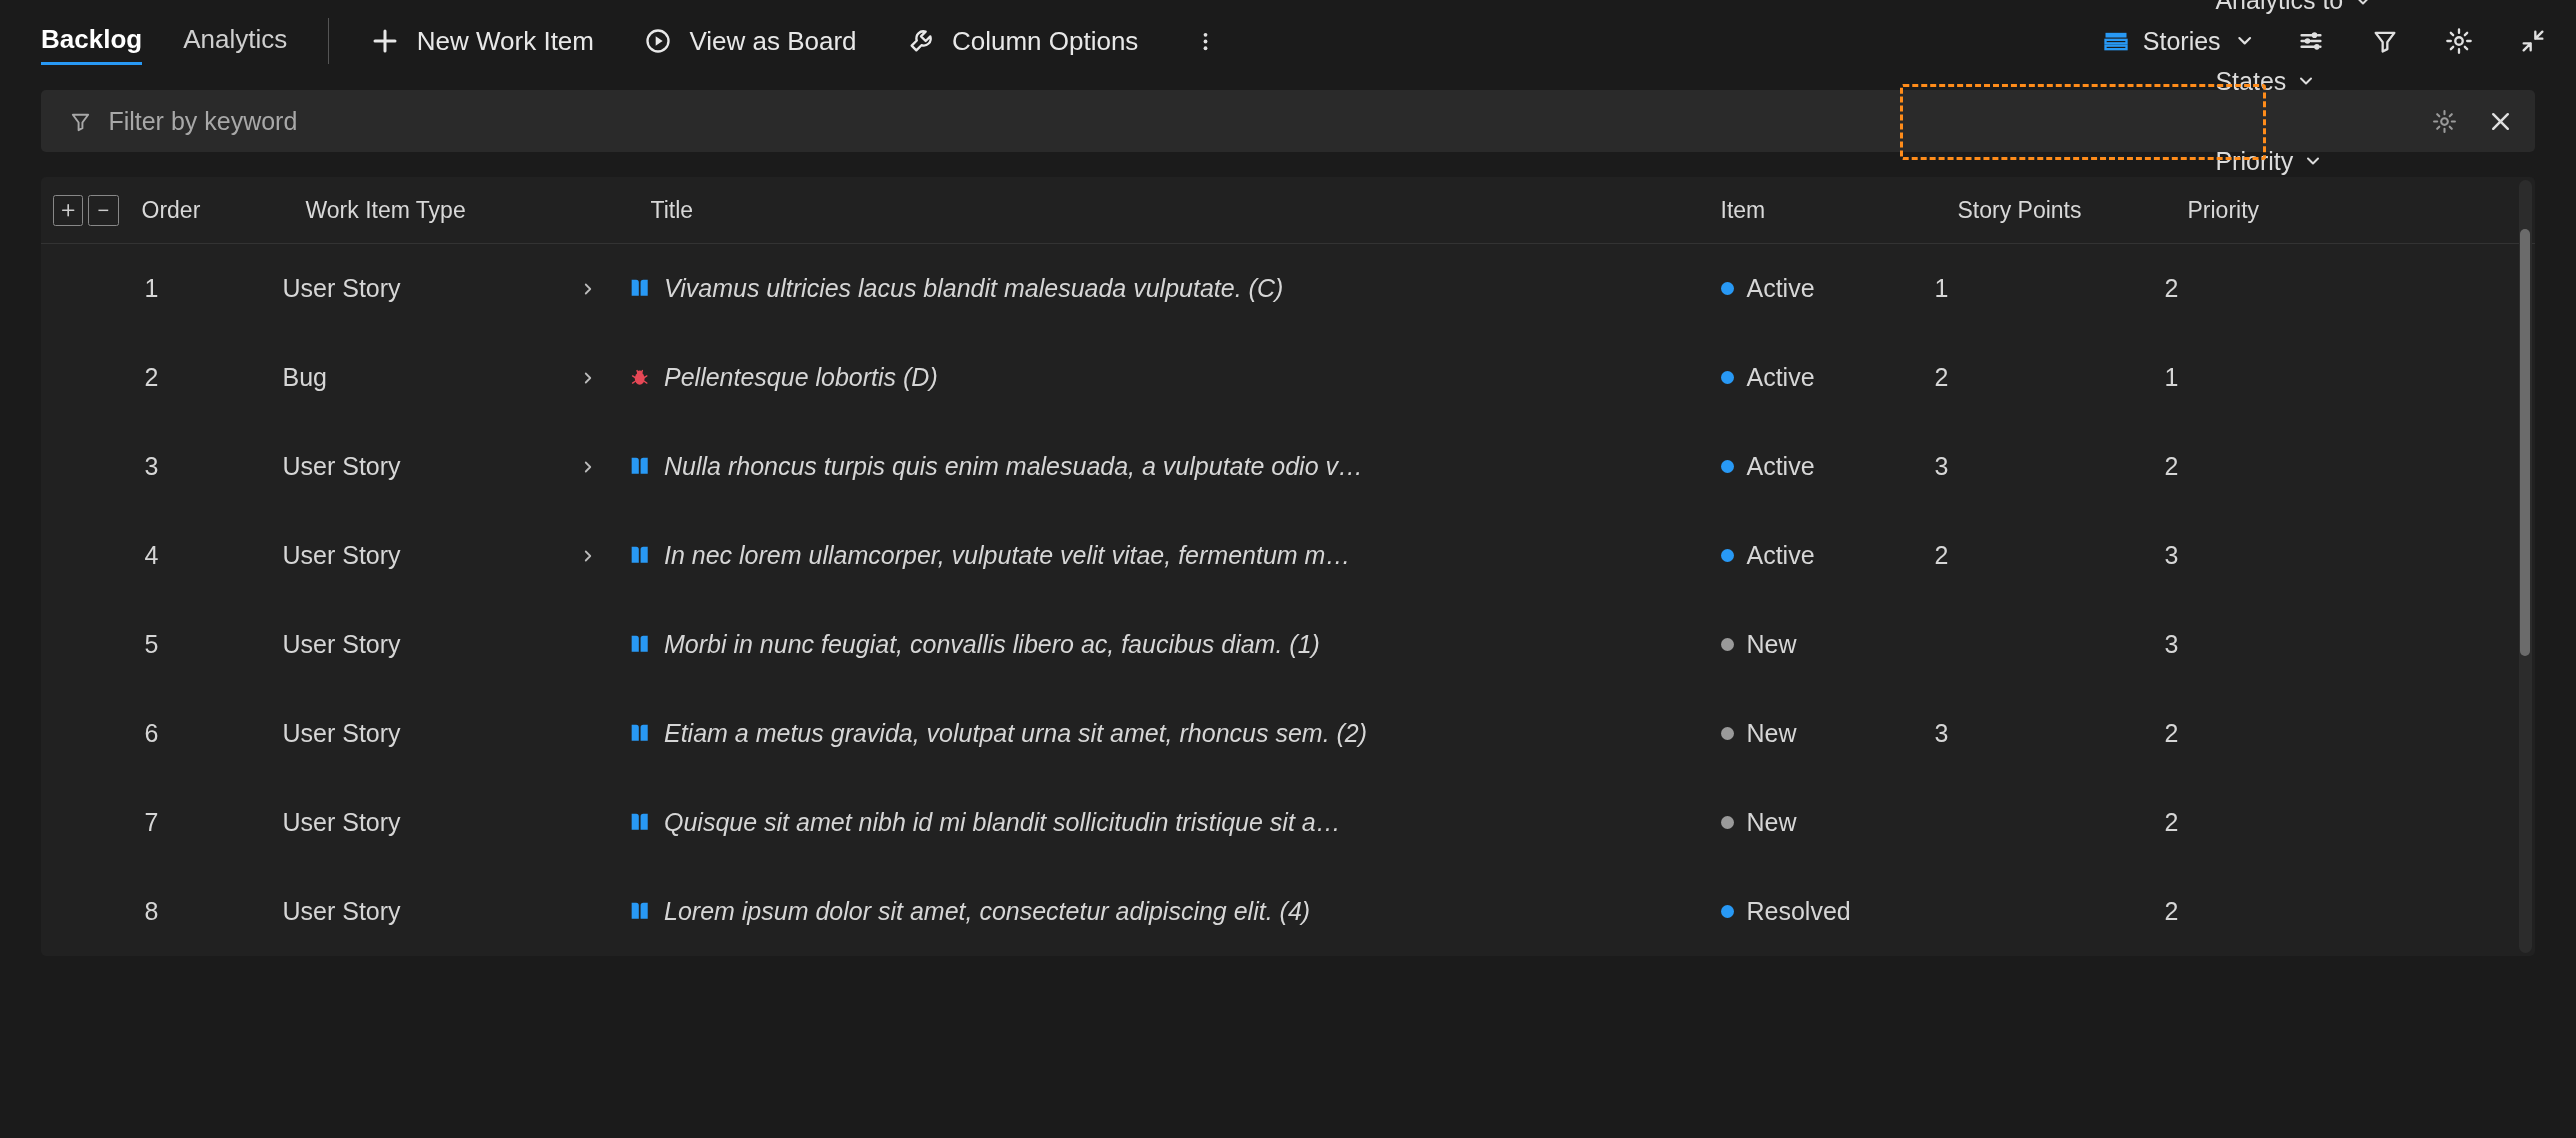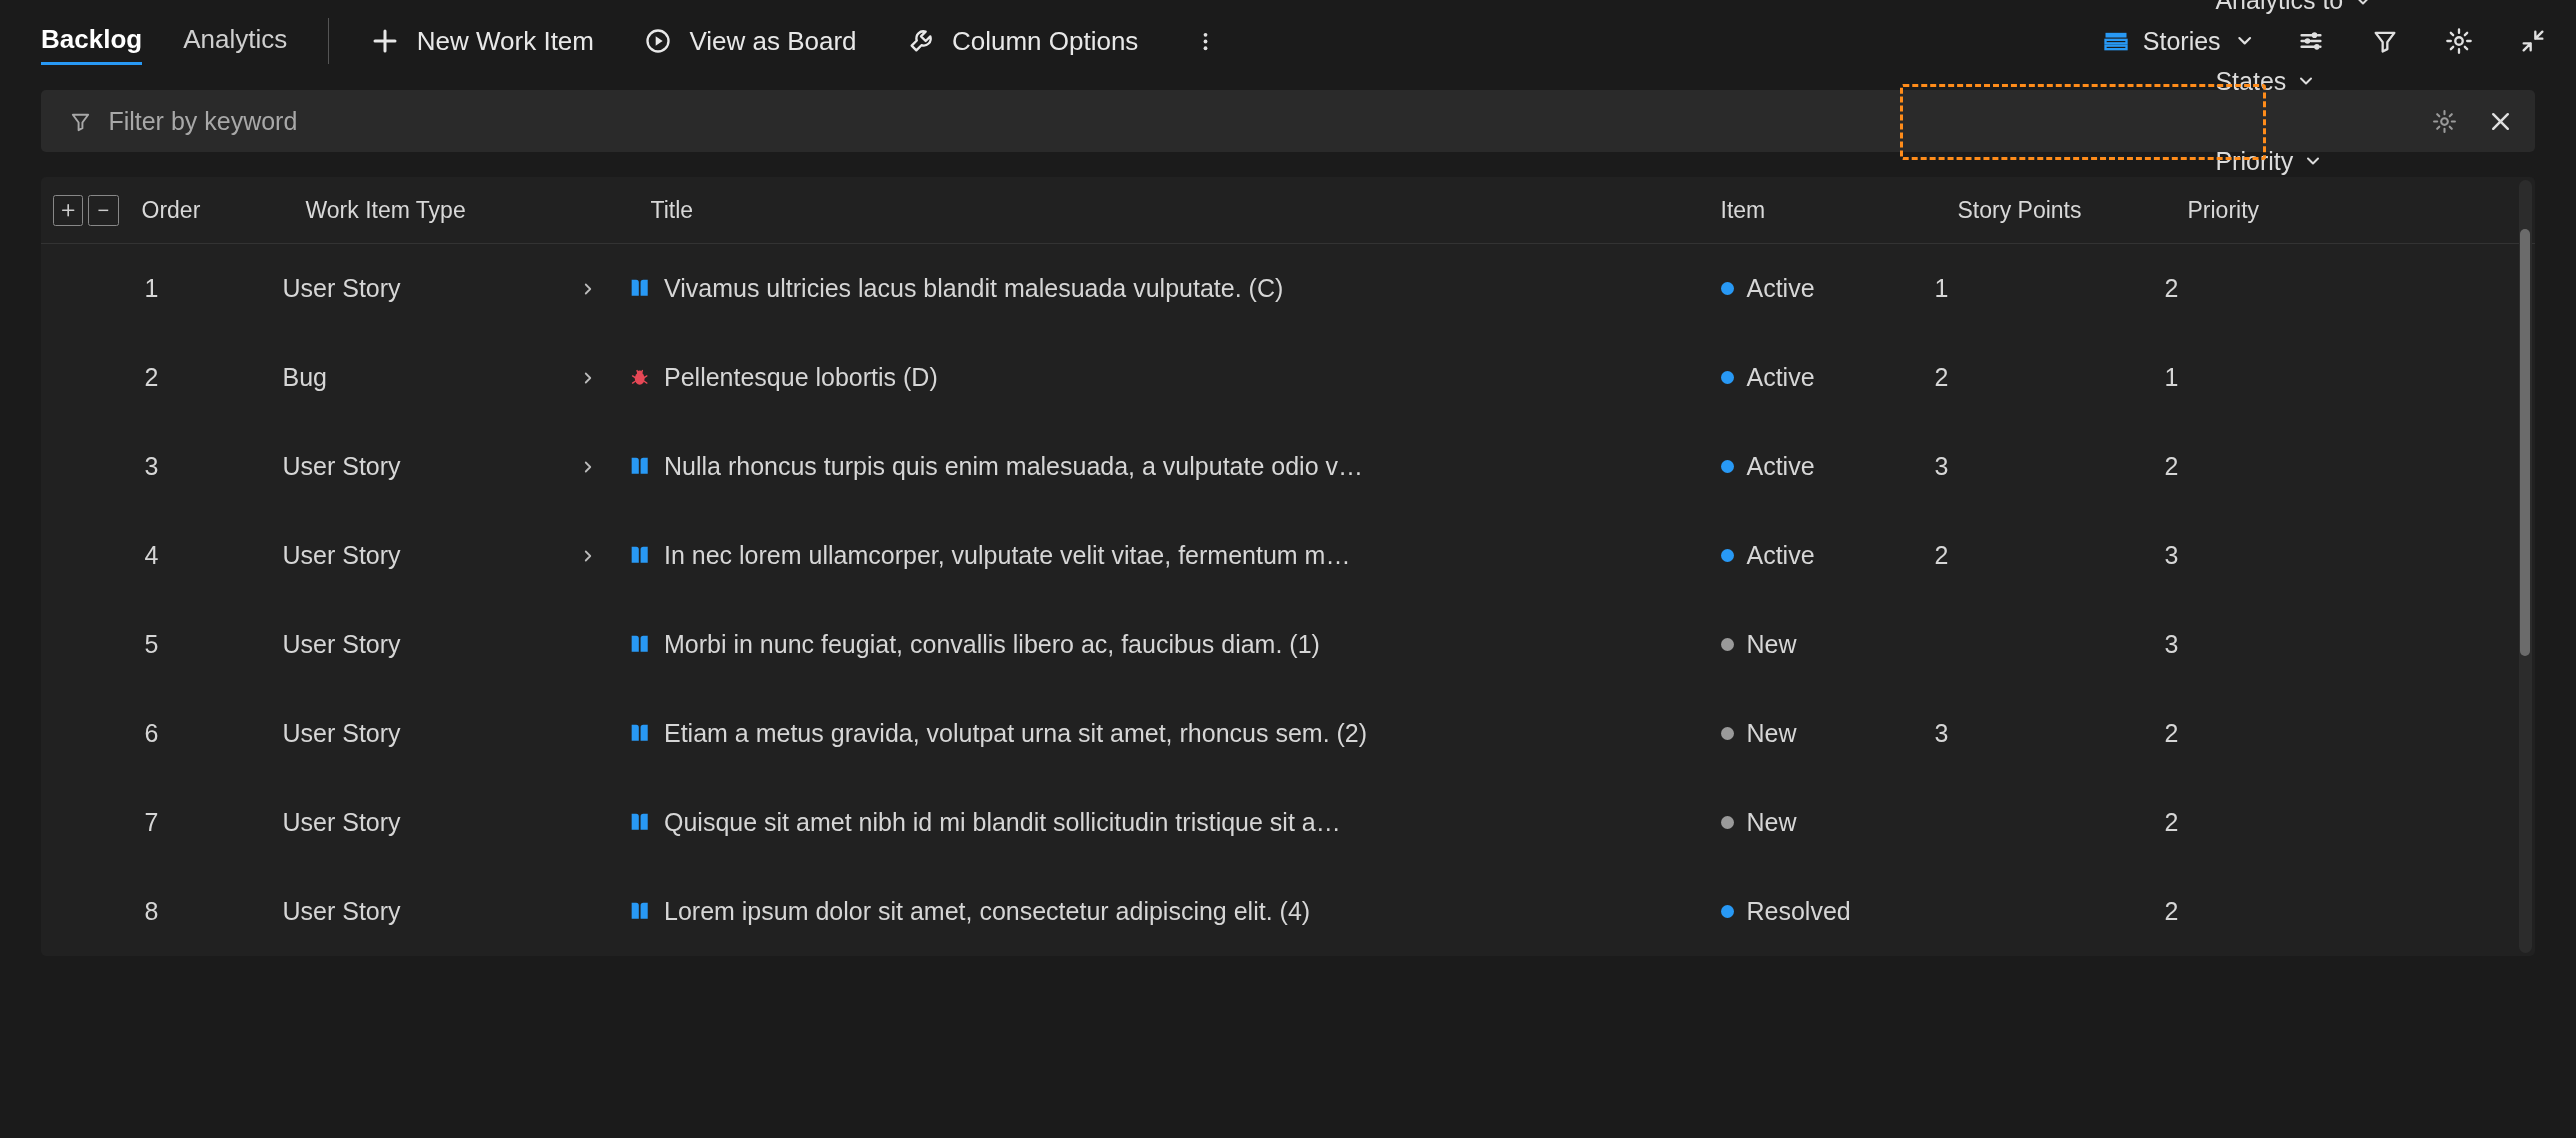--- a/index.html
+++ b/index.html
@@ -103,21 +103,21 @@
     .grow {
       display: grid;
       grid-template-columns: 66px 164px 296px 49px 1044px 263px 230px 247px 82px;
       align-items: center;
       height: 89px;
       padding-left: 11.5px;
       color: #d6d6d6;
       font-size: 25px;
     }
     .cell-order { padding-left: 26px; }
-    .cell-title { display: flex; align-items: center; gap: 11.5px; overflow: hidden; white-space: nowrap; }
+    .cell-title { display: flex; align-items: center; gap: 11.5px; overflow: hidden; white-space: nowrap; font-style: italic; }
     .cell-title .txt { overflow: hidden; text-overflow: ellipsis; }
     .chev { color: #bbb; width: 20px; text-align: center; }
     .wi-icon { width: 25px; height: 25px; display: inline-flex; align-items: center; justify-content: center; }
     .state-cell { display: flex; align-items: center; gap: 13px; }
     .dot { width: 13px; height: 13px; border-radius: 50%; }
     .dot.blue { background: #2899f5; }
     .dot.grey { background: #9a9a9a; }
     .scrollbar {
       position: absolute; right: 3.3px; top: 3.3px; bottom: 3.3px; width: 13px;
       background: #2c2c2c; border-radius: 6.6px;

